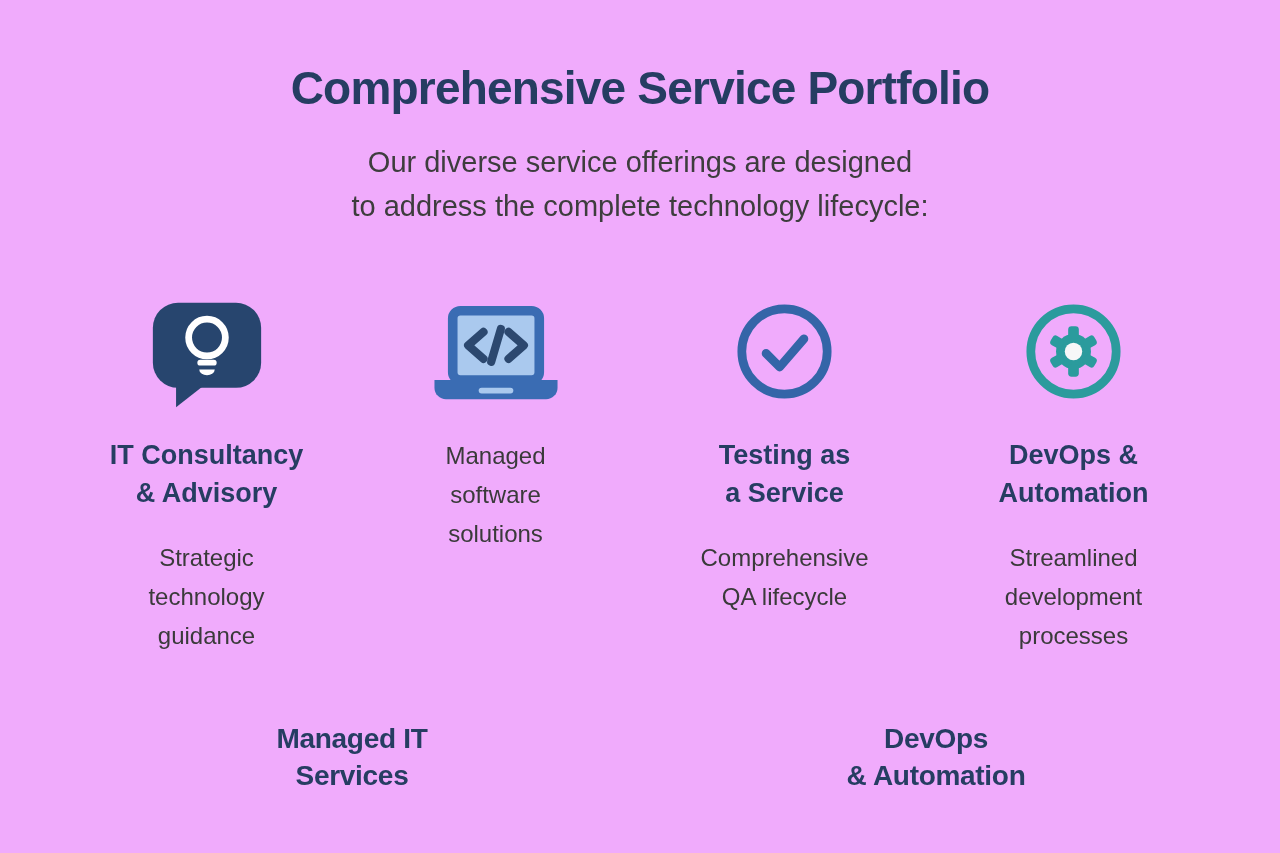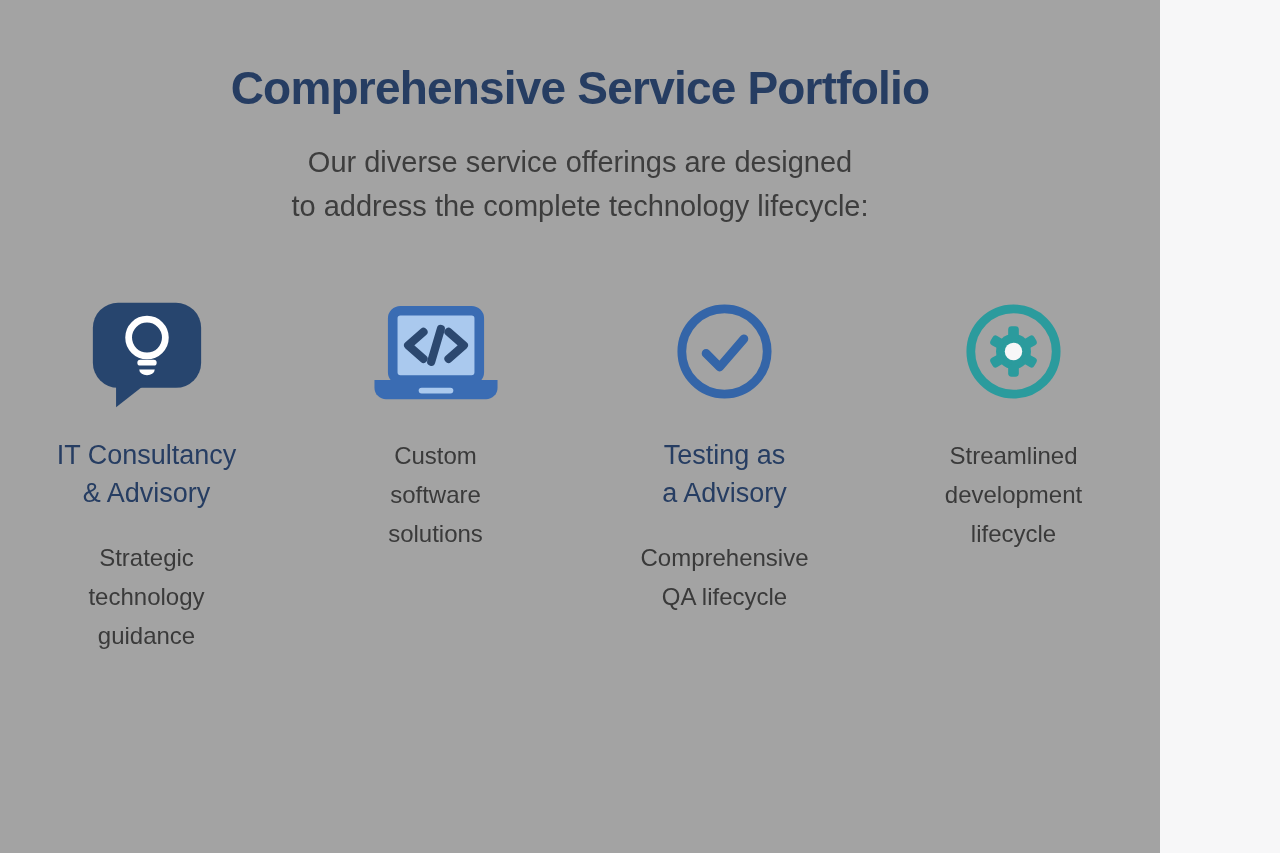--- a/index.html
+++ b/index.html
@@ -5,23 +5,23 @@
   * { box-sizing: border-box; }
   html, body { margin: 0; padding: 0; }
   body {
     width: 1280px; height: 853px;
     background: #f7f7f8;
     font-family: "Liberation Sans", sans-serif;
     color: #263d62;
   }
   .page {
     position: relative;
-    width: 1160px; height: 853px;
+    width: 1280px; height: 853px;
     overflow: hidden;
-    background: #a3a3a3;
+    background: #f0abfc;
   }
   .title {
     margin: 60px 0 0;
     text-align: center;
     font-size: 46px;
     font-weight: bold;
     letter-spacing: -0.8px;
     color: #263d62;
     line-height: 56px;
   }
@@ -42,21 +42,21 @@
   .service { text-align: center; }
   .icon-wrap {
     height: 112px;
     display: flex;
     align-items: flex-start;
     justify-content: center;
   }
   .svc-title {
     margin: 26px 0 0;
     font-size: 27px;
-    font-weight: normal;
+    font-weight: bold;
     color: #263d62;
     line-height: 38px;
     white-space: pre-line;
   }
   .svc-desc {
     margin: 26px 0 16px;
     font-size: 24px;
     font-weight: normal;
     color: #3a3a3a;
     line-height: 39px;
@@ -117,55 +117,63 @@
           <rect x="25" y="6" width="90" height="72" rx="8" fill="#aac9ee" stroke="#3a6cb3" stroke-width="10"></rect>
           <path d="M6 78 H134 V86 a12 12 0 0 1 -12 12 H18 A12 12 0 0 1 6 86 Z" fill="#3a6cb3"></path>
           <rect x="52" y="86" width="36" height="6" rx="3" fill="#aac9ee"></rect>
           <g stroke="#2c486f" stroke-width="8.5" stroke-linecap="round" stroke-linejoin="round" fill="none">
             <polyline points="57,28 41,42 57,56"></polyline>
             <polyline points="83,28 99,42 83,56"></polyline>
             <line x1="75" y1="25" x2="65" y2="59"></line>
           </g>
         </svg>
       </div>
-      <p class="svc-desc">Custom
+      <p class="svc-desc">Managed
 software
 solutions</p>
     </div>
 
     <div class="service">
       <div class="icon-wrap" style="padding-top:5px;">
         <svg width="97" height="97" viewBox="0 0 100 100" aria-hidden="true">
           <circle cx="50" cy="50" r="44" fill="none" stroke="#3465a8" stroke-width="9"></circle>
           <path d="M31 52 L45 66 L70 37" fill="none" stroke="#3465a8" stroke-width="9" stroke-linecap="round" stroke-linejoin="round"></path>
         </svg>
       </div>
       <h2 class="svc-title">Testing as
-a Advisory</h2>
+a Service</h2>
       <p class="svc-desc">Comprehensive
 QA lifecycle</p>
     </div>
 
     <div class="service">
       <div class="icon-wrap" style="padding-top:5px;">
         <svg width="97" height="97" viewBox="0 0 100 100" aria-hidden="true">
           <circle cx="50" cy="50" r="44" fill="none" stroke="#2b9b9d" stroke-width="9"></circle>
           <g fill="#2b9b9d">
             <circle cx="50" cy="50" r="18"></circle>
             <rect x="44.5" y="24" width="11" height="13" rx="3.5"></rect>
             <rect x="44.5" y="24" width="11" height="13" rx="3.5" transform="rotate(60 50 50)"></rect>
             <rect x="44.5" y="24" width="11" height="13" rx="3.5" transform="rotate(120 50 50)"></rect>
             <rect x="44.5" y="24" width="11" height="13" rx="3.5" transform="rotate(180 50 50)"></rect>
             <rect x="44.5" y="24" width="11" height="13" rx="3.5" transform="rotate(240 50 50)"></rect>
             <rect x="44.5" y="24" width="11" height="13" rx="3.5" transform="rotate(300 50 50)"></rect>
           </g>
           <circle cx="50" cy="50" r="9" fill="#f7f7f8"></circle>
         </svg>
       </div>
+      <h2 class="svc-title">DevOps &amp;
+Automation</h2>
       <p class="svc-desc">Streamlined
 development
-lifecycle</p>
+processes</p>
     </div>
 
   </div>
 
+  <div class="bottom-labels">
+    <div class="bottom-label left">Managed IT
+Services</div>
+    <div class="bottom-label right">DevOps
+&amp; Automation</div>
+  </div>
 
 </div>
 
 </body></html>

